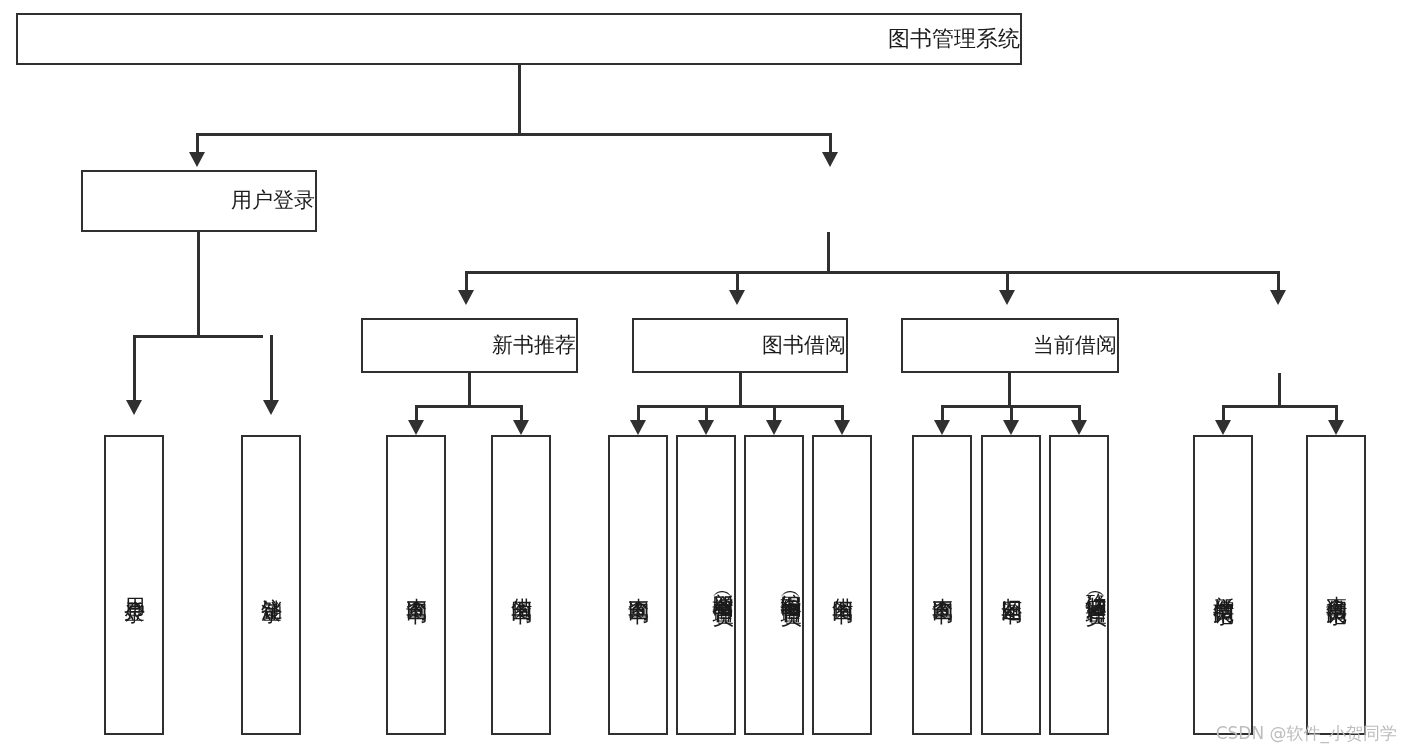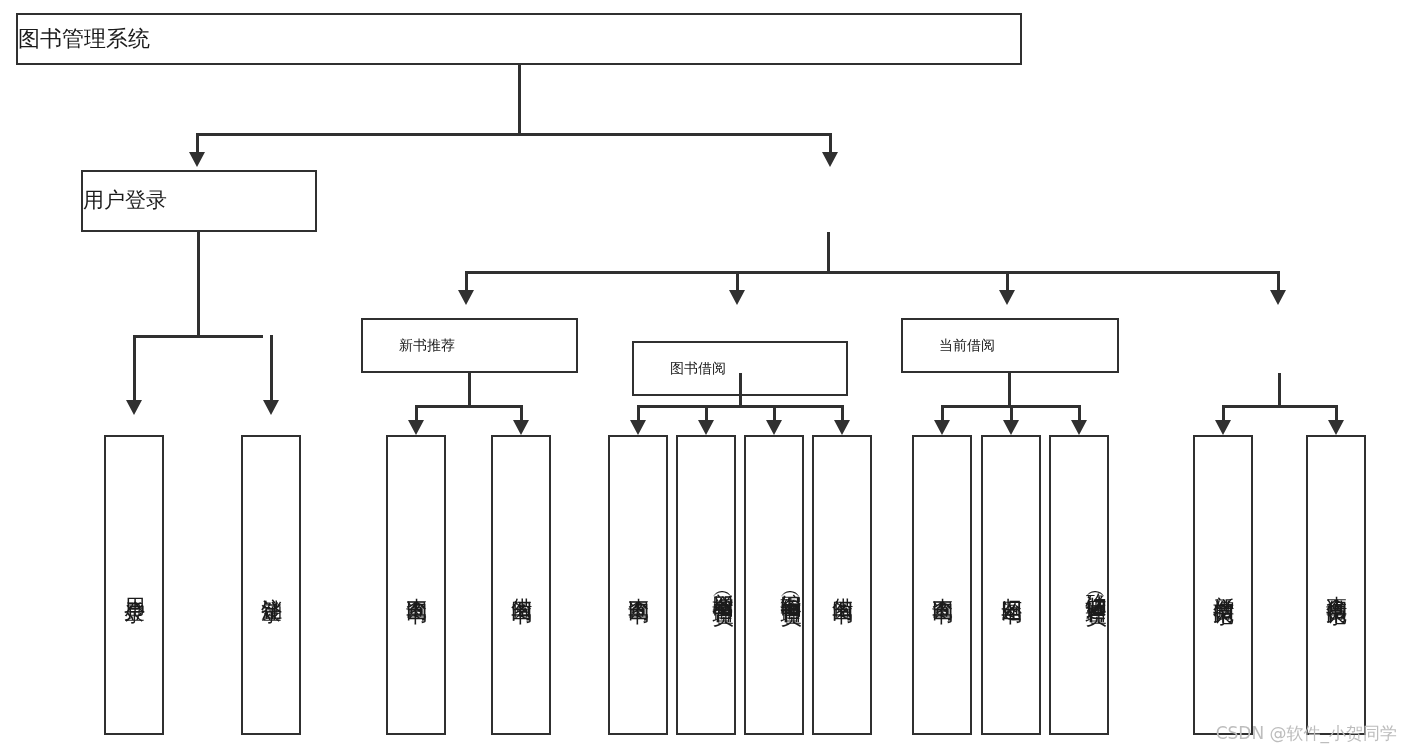--- a/index.html
+++ b/index.html
@@ -16,28 +16,28 @@
     overflow:hidden;
   }
   
   .node{
     position:absolute;
     box-sizing:border-box;
     border:2.5px solid #303030;
     background:#ffffff;
     display:flex;
     align-items:center;
-    justify-content:flex-start;
+    justify-content:flex-end;
     text-align:center;
     line-height:1.12;
     color:#1b1b1b;
   }
   .node.root{font-size:22px;}
   .node.lvl2{font-size:21px;}
-  .node.lvl3{font-size:14px;padding-left:36px;}
+  .node.lvl3{font-size:21px;padding-left:36px;}
   .node.leaf{
     font-size:21px;
     writing-mode:vertical-rl;
     text-orientation:upright;
     letter-spacing:2px;
     padding:6px 0;
     align-items:flex-start;
     justify-content:center;
   }
   .node.leaf.centeredtxt{align-items:center;}
@@ -101,21 +101,21 @@
   <div class="ln v" style="left:736px;top:271px;height:22px;"></div>
   <div class="arrow" style="left:729px;top:290px;"></div>
   <div class="ln v" style="left:1006px;top:271px;height:22px;"></div>
   <div class="arrow" style="left:999px;top:290px;"></div>
   <div class="ln v" style="left:1277px;top:271px;height:22px;"></div>
   <div class="arrow" style="left:1270px;top:290px;"></div>
 
   <div class="node lvl3" style="left:361px;top:318px;width:217px;height:55px;">
     <span>新书推荐</span>
   </div>
-  <div class="node lvl3" style="left:632px;top:318px;width:216px;height:55px;margin-top:23px;">
+  <div class="node lvl3" style="left:632px;top:318px;width:216px;height:55px;">
     <span>图书借阅</span>
   </div>
   <div class="node lvl3" style="left:901px;top:318px;width:218px;height:55px;">
     <span>当前借阅</span>
   </div>
 
   <div class="ln v" style="left:468px;top:373px;height:34px;"></div>
   <div class="ln h" style="left:415px;top:405px;width:108px;"></div>
   <div class="ln v" style="left:415px;top:405px;height:18px;"></div>
   <div class="arrow" style="left:408px;top:420px;"></div>

